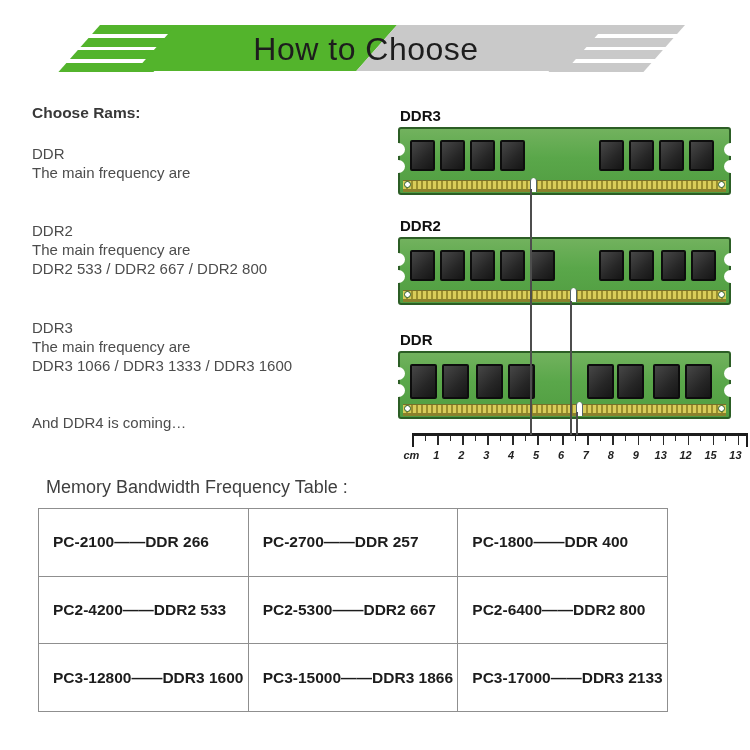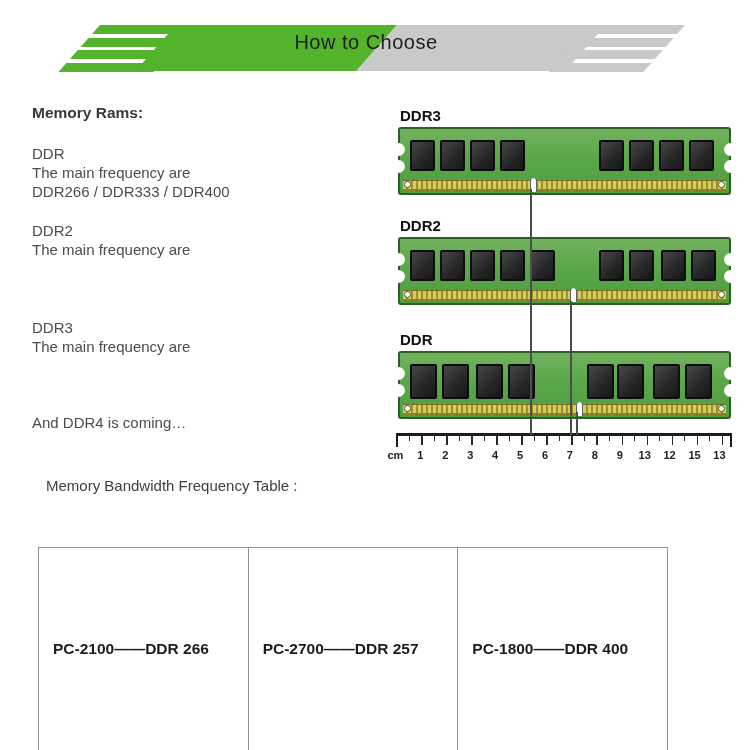--- a/index.html
+++ b/index.html
@@ -10,21 +10,21 @@
   .banner { position:absolute; left:0; top:0; width:750px; height:90px; }
   .skewed { position:absolute; transform:skewX(-41.5deg); transform-origin:0 0; }
   .stripes-left  { left:100px; top:25px; width:95px;  height:46px; }
   .stripes-right { left:590px; top:25px; width:95px;  height:46px; }
   .stripe { position:absolute; left:0; right:0; height:9px; }
   .stripe.s1 { top:0; } .stripe.s2 { top:12.5px; } .stripe.s3 { top:25px; } .stripe.s4 { top:37.5px; }
   .main-bar { left:176px; top:25px; width:430px; height:46px; display:flex; }
   .bar-green { width:221px; height:100%; }
   .bar-gray  { flex:1; height:100%; }
   .banner-title { position:absolute; left:166px; top:31px; width:400px; text-align:center;
-                  font-size:20px; letter-spacing:.5px; color:#1d1d1d; }
+                  font-size:32px; letter-spacing:.5px; color:#1d1d1d; }
 
   
   .info { position:absolute; font-size:15px; color:#4c4c4c; line-height:19px; }
   .info-heading { position:absolute; left:32px; top:104px; font-size:15.5px;
                   font-weight:bold; color:#383838; }
   .sec1 { left:32px; top:144px; } .sec2 { left:32px; top:221px; }
   .sec3 { left:32px; top:318px; } .info-footer { left:32px; top:413px; }
 
   
   .module { position:absolute; left:398px; width:333px; height:68px; z-index:1; }
@@ -42,34 +42,34 @@
   .bite { position:absolute; width:13px; height:13px; background:#fff; border-radius:50%; }
   .hole { position:absolute; width:7px; height:7px; background:#fff; border:1px solid #2c5e25;
           border-radius:50%; bottom:5px; }
 
   .vline { position:absolute; width:2px; background:#4d4d4d; z-index:5; }
   #vline-ddr3 { left:530px; top:189px; height:246px; }
   #vline-ddr2 { left:570px; top:301px; height:134px; }
   #vline-ddr  { left:576px; top:412px; height:23px;  }
 
   
-  .ruler { position:absolute; left:396px; top:433px; width:336px; z-index:2; }
+  .ruler { position:absolute; left:412px; top:433px; width:336px; z-index:2;font-style:italic; }
   .ruler-bar { position:relative; height:14px; border-top:3px solid #1c1c1c;
                border-left:2px solid #1c1c1c; border-right:2px solid #1c1c1c; }
   .ticks-major { position:absolute; top:0; left:0; right:0; height:9px;
       background:repeating-linear-gradient(90deg, transparent 0 23.5px, #2a2a2a 23.5px 25px); }
   .ticks-minor { position:absolute; top:0; left:0; right:0; height:5px;
       background:repeating-linear-gradient(90deg, transparent 0 11px, #2a2a2a 11px 12.5px); }
   .ruler-nums { display:flex; margin-left:-13px; margin-top:2px; }
   .ruler-nums span { width:25px; text-align:center; font-size:11px; font-weight:bold; color:#222; }
 
   
-  .table-heading { position:absolute; left:46px; top:477px; font-size:15px; color:#3f3f3f; }
+  .table-heading { position:absolute; left:46px; top:477px; font-size:18px; color:#3f3f3f; }
   .freq-table { position:absolute; left:38px; top:508px; width:630px; height:204px;
-                border-collapse:collapse; table-layout:fixed;margin-top:39px; }
+                border-collapse:collapse; table-layout:fixed; }
   .freq-table td { border:1.5px solid #8f8f8f; font-weight:bold; font-size:15.5px;
                    color:#1c1c1c; padding-left:14px; }
 </style>
 </head>
 <body>
 
 <div class="banner">
   <div class="skewed stripes-left">
     <div class="stripe s1" style="background:#53b42c"></div>
     <div class="stripe s2" style="background:#53b42c"></div>
@@ -82,36 +82,37 @@
   </div>
   <div class="skewed stripes-right">
     <div class="stripe s1" style="background:#c9c9c9"></div>
     <div class="stripe s2" style="background:#c9c9c9"></div>
     <div class="stripe s3" style="background:#c9c9c9"></div>
     <div class="stripe s4" style="background:#c9c9c9"></div>
   </div>
   <div class="banner-title">How to Choose</div>
 </div>
 
-<div class="info-heading">Memory Rams:</div>
+<div class="info-heading">Choose Rams:</div>
 
 <div class="info sec1">
   <div>DDR</div>
   <div>The main frequency are</div>
-  <div>DDR266 / DDR333 / DDR400</div>
 </div>
 
 <div class="info sec2">
   <div>DDR2</div>
   <div>The main frequency are</div>
+  <div>DDR2 533 / DDR2 667 / DDR2 800</div>
 </div>
 
 <div class="info sec3">
   <div>DDR3</div>
   <div>The main frequency are</div>
+  <div>DDR3 1066 / DDR3 1333 / DDR3 1600</div>
 </div>
 
 <div class="info info-footer">And DDR4 is coming…</div>
 
 <div class="module" style="top:127px">
   <div class="module-label">DDR3</div>
   <div class="pcb">
     <div class="chip" style="left:10px"></div>
     <div class="chip" style="left:40px"></div>
     <div class="chip" style="left:70px"></div>
@@ -205,14 +206,24 @@
 
 <div class="table-heading">Memory Bandwidth Frequency Table :</div>
 
 <table class="freq-table">
   <tbody>
     <tr>
       <td>PC-2100——DDR 266</td>
       <td>PC-2700——DDR 257</td>
       <td>PC-1800——DDR 400</td>
     </tr>
+    <tr>
+      <td>PC2-4200——DDR2 533</td>
+      <td>PC2-5300——DDR2 667</td>
+      <td>PC2-6400——DDR2 800</td>
+    </tr>
+    <tr>
+      <td>PC3-12800——DDR3 1600</td>
+      <td>PC3-15000——DDR3 1866</td>
+      <td>PC3-17000——DDR3 2133</td>
+    </tr>
   </tbody>
 </table>
 
 </body></html>

